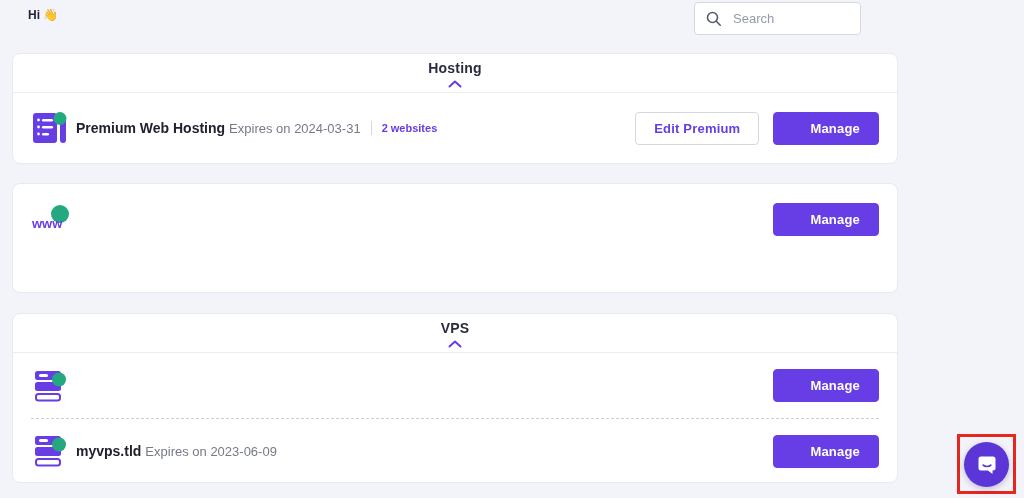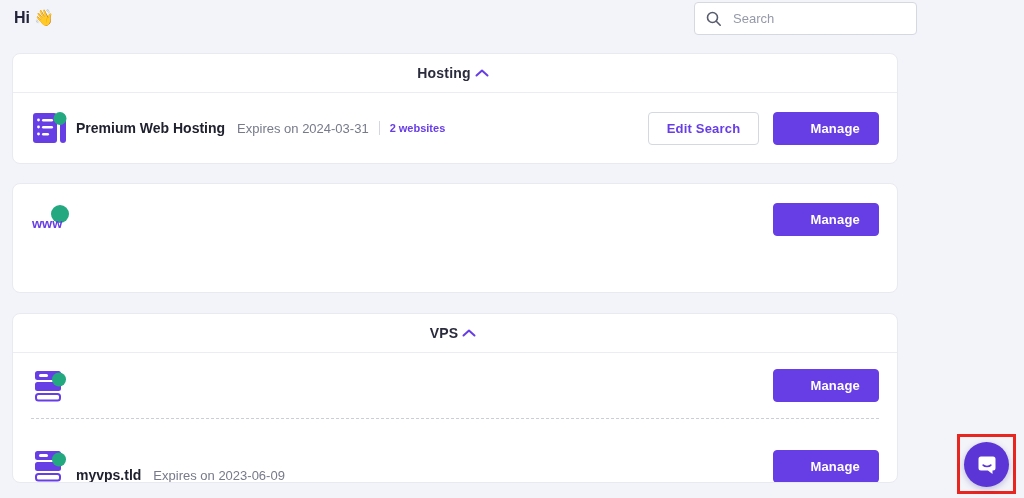--- a/index.html
+++ b/index.html
@@ -5,25 +5,25 @@
   * { box-sizing: border-box; }
   html,body { margin:0; padding:0; }
   body {
     width:1024px; height:498px;
     background:#F3F4FA;
     font-family:"Liberation Sans", sans-serif;
     position:relative;
     overflow:hidden;
   }
   .greeting {
-    position:absolute; left:14px; top:8px;
-    font-size:16px; font-weight:bold; color:#23243A;
+    position:absolute; left:28px; top:8px;
+    font-size:12px; font-weight:bold; color:#23243A;
   }
   .search-box {
-    position:absolute; left:694px; top:2px; width:223px; height:33px;
+    position:absolute; left:694px; top:2px; width:167px; height:33px;
     background:#FFFFFF; border:1px solid #D5D8E1; border-radius:4px;
     display:flex; align-items:center; gap:9px; padding:0 11px;
   }
   .search-box input {
     border:none; outline:none; flex:1; min-width:0;
     font-size:13px; color:#36344D; background:transparent;
     font-family:"Liberation Sans", sans-serif;
   }
   .search-box input::placeholder { color:#9599A9; }
 
@@ -31,37 +31,38 @@
     position:absolute; left:12px; width:886px;
     background:#FFFFFF; border:1px solid #E9EAF1; border-radius:8px;
     overflow:hidden;
   }
   .card-hosting { top:53px; height:111px; }
   .card-domain  { top:183px; height:110px; }
   .card-vps     { top:313px; height:170px; }
 
   .card-header {
     height:39px; border-bottom:1px solid #ECEDF3;
-    display:flex; align-items:center; justify-content:center;
+    display:flex; align-items:center; justify-content:flex-end;
     padding:0 18px;
+    flex-direction:column;
   }
   .card-title { font-size:14px; font-weight:bold; color:#2A2B3C; letter-spacing:.2px; }
   .chevron-btn { display:flex; align-items:center; cursor:pointer; padding:4px; }
 
   .item-row {
     display:flex; align-items:center; padding:0 18px;
   }
   .row-h70 { height:70px; }
   .row-h65 { height:65px; }
-  .row-h64 { height:64px;align-items:flex-end; }
+  .row-h64 { height:64px; }
 
   .item-icon { width:40px; display:flex; align-items:center; justify-content:center; margin-right:5px; flex:0 0 40px; }
   .item-text { display:flex; flex-direction:row; gap:4px; }
   .item-name { font-size:14px; font-weight:bold; color:#20212F; }
-  .item-sub  { font-size:13px; color:#767A8A; display:flex; align-items:center;margin-left:8px; }
+  .item-sub  { font-size:13px; color:#767A8A; display:flex; align-items:center; }
   .meta-sep  { display:inline-block; width:1px; height:14px; background:#D5D7E0; margin:0 10px; }
   .meta-link { color:#673DE6; font-weight:bold; font-size:11px; cursor:pointer; }
 
   .row-actions { margin-left:auto; display:flex; gap:14px; }
   .btn {
     height:33px; border-radius:4px; font-size:13px; font-weight:bold;
     display:flex; align-items:center; justify-content:center;
     padding:0 18px; cursor:pointer; font-family:"Liberation Sans", sans-serif;
     letter-spacing:.2px;
   }
@@ -124,21 +125,21 @@
     </span>
     <div class="item-text">
       <span class="item-name">Premium Web Hosting</span>
       <span class="item-sub">
         <span>Expires on 2024-03-31</span>
         <span class="meta-sep"></span>
         <span class="meta-link">2 websites</span>
       </span>
     </div>
     <div class="row-actions">
-      <button class="btn btn-outline">Edit Search</button>
+      <button class="btn btn-outline">Edit Premium</button>
       <button class="btn btn-primary">Manage</button>
     </div>
   </div>
 </div>
 
 <div class="card card-domain">
   <div class="item-row row-h70">
     <span class="item-icon">
       <svg width="40" height="32" viewBox="0 0 40 32">
         <circle cx="29" cy="11" r="9" fill="#23A880"></circle>

